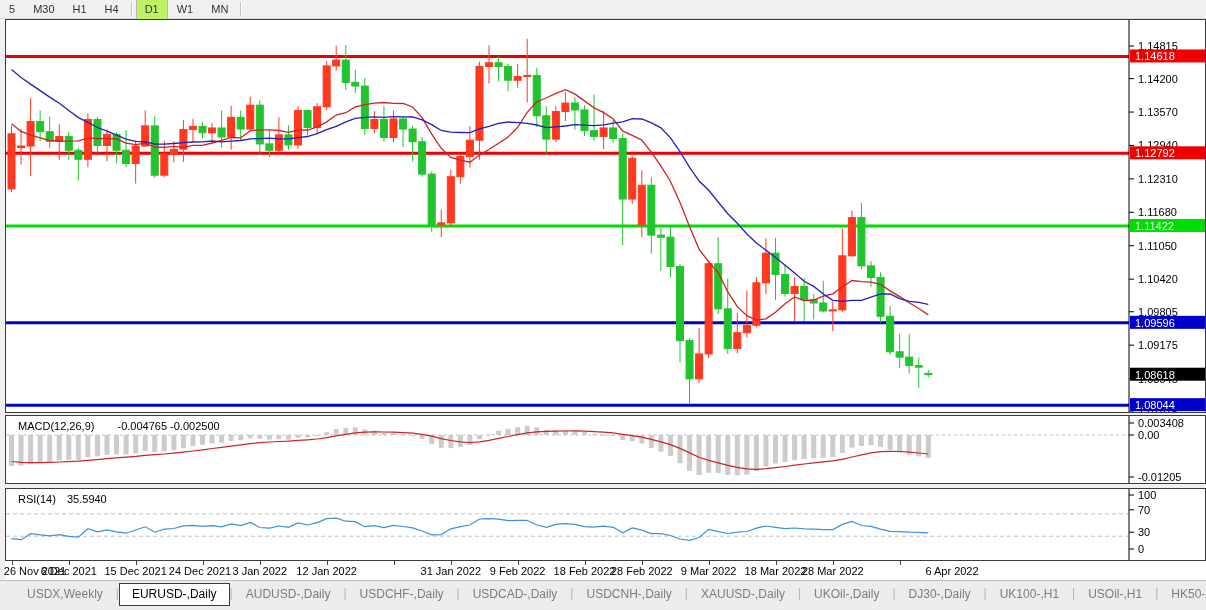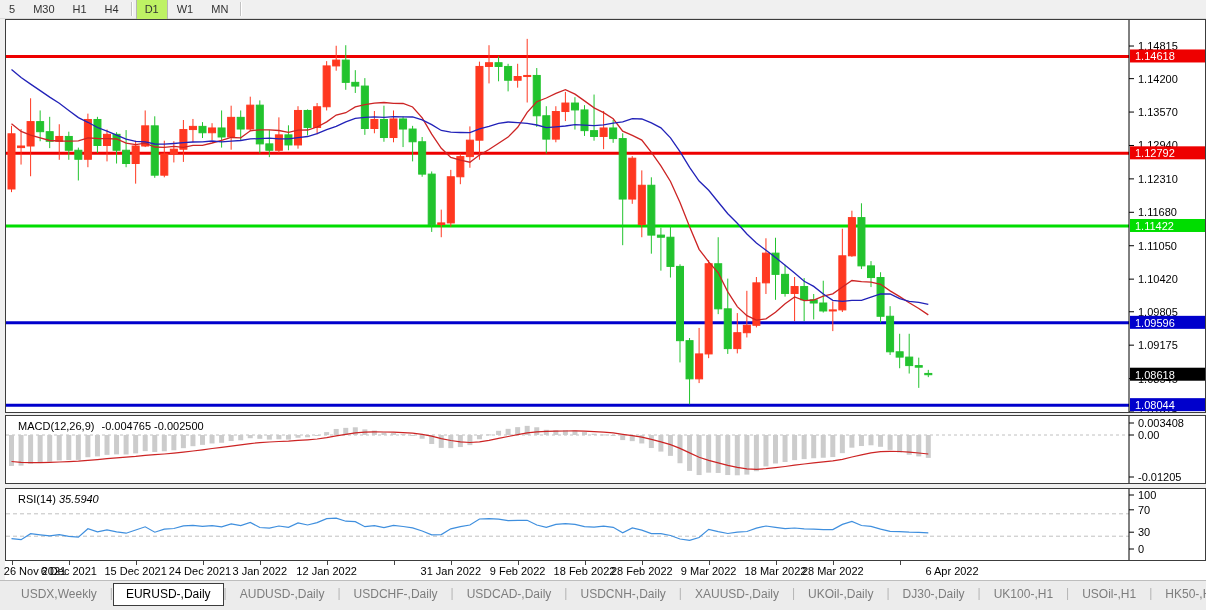--- a/index.html
+++ b/index.html
@@ -19,21 +19,21 @@
   .panel svg{position:absolute;left:0;top:0;}
   .panel-label{position:absolute;left:12px;top:4px;z-index:5;white-space:nowrap;background:transparent;}
   #chart-header{left:10px;top:5px;}
   .hdr-tri{display:inline-block;font-size:8px;margin-right:5px;position:relative;top:-1px;}
   
   #xaxis{position:absolute;left:5px;top:561px;width:1201px;height:19px;background:#fff;}
   .xtick{position:absolute;top:0;width:1px;height:4px;background:#444;}
   .xlabel{position:absolute;top:4px;transform:translateX(-50%);white-space:nowrap;color:#000;}
   
   #tabbar{position:absolute;left:0;top:580px;width:1206px;height:30px;background:#ececec;
-          border-top:1px solid #bdbdbd;display:flex;align-items:flex-start;padding-left:8px;box-sizing:border-box;}
+          border-top:1px solid #bdbdbd;display:flex;align-items:flex-start;padding-left:14px;box-sizing:border-box;}
   .tab{padding:3px 13px 4px 13px;margin-top:3px;color:#7d7d7d;font-size:12px;white-space:nowrap;cursor:default;}
   .tab.active{background:#fff;border:1px solid #3c3c3c;color:#000;margin-top:2px;padding:3px 12px 4px 12px;}
   .tab-sep{color:#b4b4b4;margin-top:5px;font-size:12px;}
   text{font-family:"Liberation Sans","DejaVu Sans",sans-serif;}
 </style>
 </head>
 <body>
 
 <div id="app">
 
@@ -396,21 +396,21 @@
         <line x1="1123" y1="0" x2="1123" y2="67" stroke="#000"></line>
         <line x1="1123" y1="7" x2="1128" y2="7" stroke="#000"></line>
         <text x="1132" y="11" font-size="11" fill="#000">0.003408</text>
         <line x1="1123" y1="19" x2="1128" y2="19" stroke="#000"></line>
         <text x="1132" y="23" font-size="11" fill="#000">0.00</text>
         <line x1="1123" y1="61" x2="1128" y2="61" stroke="#000"></line>
         <text x="1132" y="65" font-size="11" fill="#000">-0.01205</text>
       </svg>
     <div class="panel-label">
       <span>MACD(12,26,9)</span>
-      <span style="margin-left:4px;">-0.004765</span>
+      <span style="margin-left:20px;">-0.004765</span>
       <span style="">-0.002500</span>
     </div>
   </div>
 
   <div id="rsi-panel" class="panel">
     <svg id="rsi-svg" width="1199" height="71">
         <line x1="0" y1="24.8" x2="1123" y2="24.8" stroke="#c0c0c0" stroke-width="1" stroke-dasharray="4,3"></line>
         <line x1="0" y1="47.2" x2="1123" y2="47.2" stroke="#c0c0c0" stroke-width="1" stroke-dasharray="4,3"></line>
         <polyline points="5.5,49.6 15.1,50.7 24.6,44.7 34.2,45.8 43.7,46.9 53.3,45.7 62.8,47.3 72.4,48.2 81.9,39.7 91.5,42.9 101.0,40.9 110.6,42.8 120.1,44.2 129.7,41.0 139.2,37.8 148.8,43.2 158.3,40.1 167.9,39.5 177.4,36.9 187.0,36.4 196.5,37.3 206.1,36.6 215.6,37.8 225.2,34.9 234.7,36.6 244.3,33.4 253.8,38.5 263.4,39.2 272.9,37.0 282.5,38.3 292.0,33.9 301.6,36.0 311.1,33.6 320.7,29.6 330.2,29.1 339.8,32.2 349.3,32.7 358.9,37.7 368.4,36.6 378.0,38.6 387.5,36.3 397.1,37.5 406.6,38.9 416.2,42.0 425.7,45.8 435.3,45.6 444.8,39.8 454.4,37.6 463.9,36.0 473.5,30.0 483.0,29.7 492.6,30.1 502.1,31.7 511.7,31.4 521.2,31.3 530.8,36.0 540.3,38.3 549.9,35.4 559.4,34.6 569.0,35.3 578.5,37.6 588.1,38.2 597.6,37.1 607.2,38.3 616.7,43.8 626.3,39.0 635.8,41.2 645.4,44.6 654.9,44.7 664.5,46.5 674.0,50.0 683.6,51.4 693.1,48.5 702.7,40.3 712.2,42.6 721.8,44.5 731.3,43.2 740.9,42.5 750.4,39.2 760.0,37.0 769.5,38.4 779.1,39.6 788.6,39.0 798.2,39.9 807.7,40.1 817.3,40.7 826.8,40.6 836.4,35.4 845.9,32.5 855.5,36.5 865.0,37.4 874.6,40.1 884.1,42.3 893.7,42.6 903.2,43.2 912.8,43.3 922.3,43.8" fill="none" stroke="#3f8fde" stroke-width="1.2"></polyline>
         <line x1="1123" y1="0" x2="1123" y2="71" stroke="#000"></line>
@@ -418,21 +418,21 @@
         <text x="1132" y="10" font-size="11" fill="#000">100</text>
         <line x1="1123" y1="20.8" x2="1128" y2="20.8" stroke="#000"></line>
         <text x="1132" y="24.8" font-size="11" fill="#000">70</text>
         <line x1="1123" y1="43.2" x2="1128" y2="43.2" stroke="#000"></line>
         <text x="1132" y="47.2" font-size="11" fill="#000">30</text>
         <line x1="1123" y1="60" x2="1128" y2="60" stroke="#000"></line>
         <text x="1132" y="64" font-size="11" fill="#000">0</text>
       </svg>
     <div class="panel-label">
       <span>RSI(14)</span>
-      <span style="margin-left:0;font-style:italic;">35.5940</span>
+      <span style="margin-left:8px;">35.5940</span>
     </div>
   </div>
 
   <div id="xaxis">
       <div class="xtick" style="left: 6.5px;"></div>
       <div class="xlabel" style="left: 30px;">26 Nov 2021</div>
       <div class="xtick" style="left: 63.8px;"></div>
       <div class="xlabel" style="left: 63.8px;">6 Dec 2021</div>
       <div class="xtick" style="left: 130.65px;"></div>
       <div class="xlabel" style="left: 130.65px;">15 Dec 2021</div>

